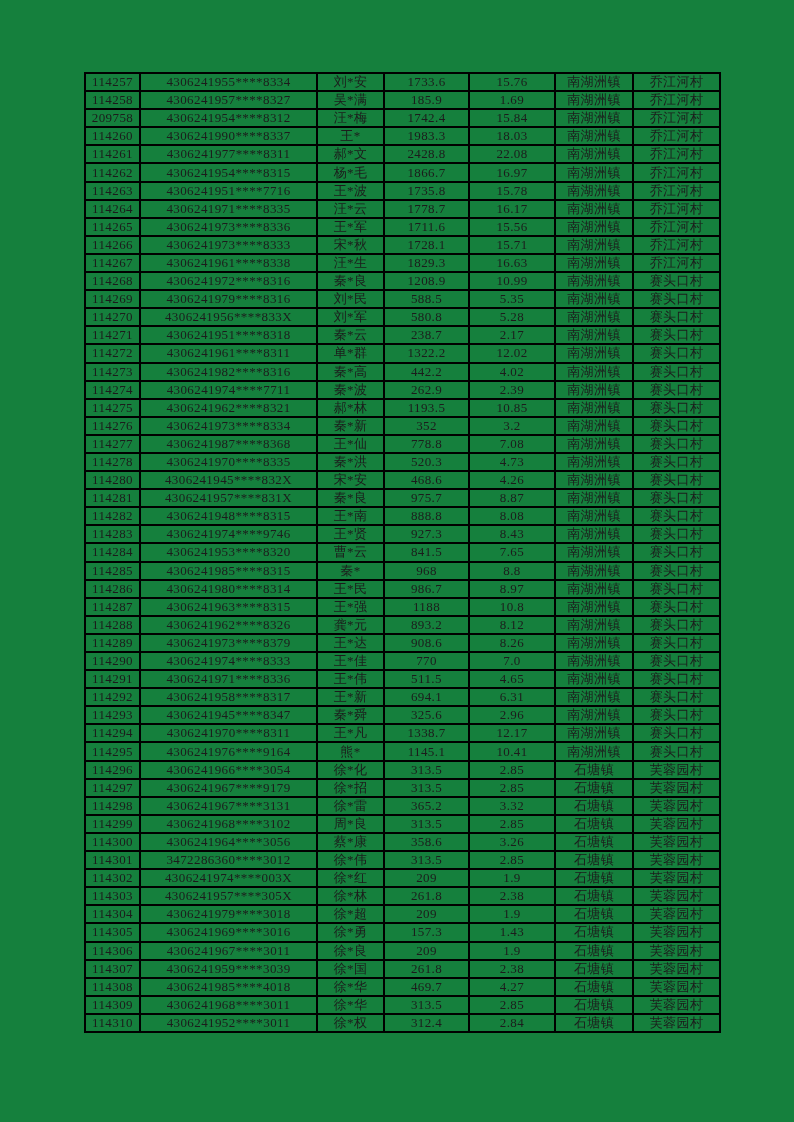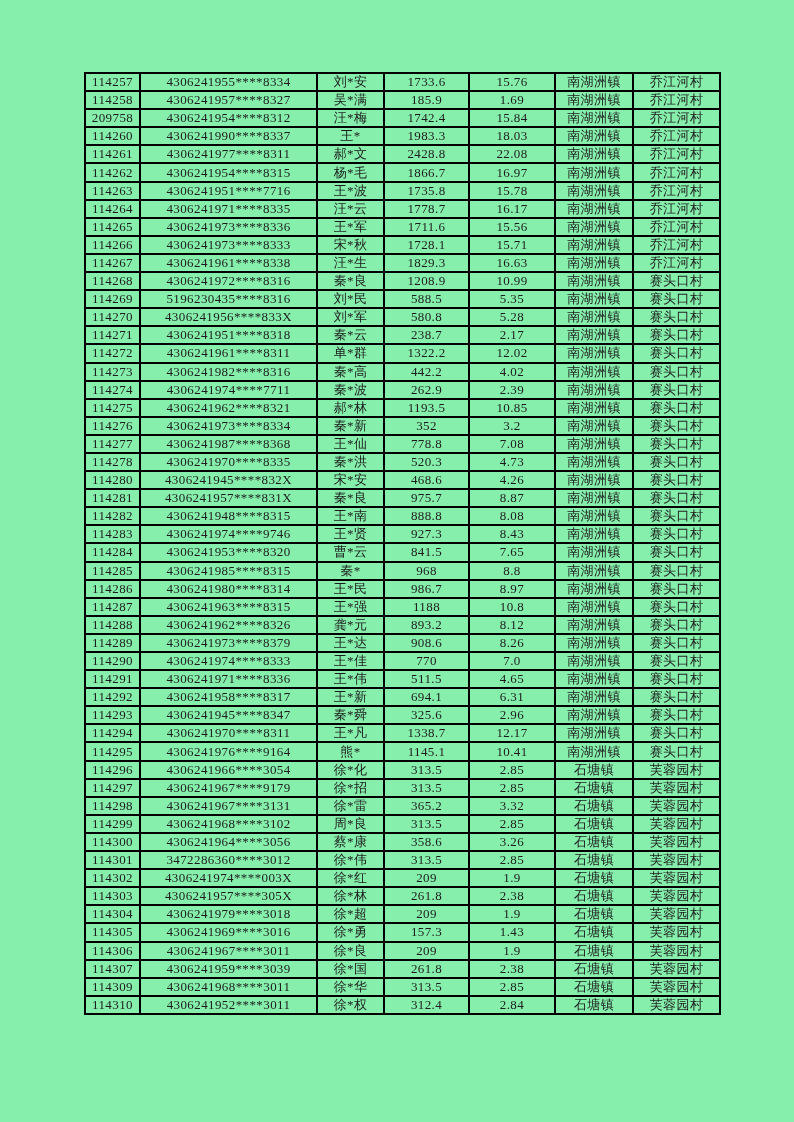--- a/index.html
+++ b/index.html
@@ -4,21 +4,21 @@
 <style>
   html, body {
     margin: 0;
     padding: 0;
     background: #ffffff;
   }
   .page {
     position: relative;
     width: 794px;
     height: 1122px;
-    background: #86efac;
+    background: #15803d;
     overflow: hidden;
     font-family: "Liberation Serif", "DejaVu Serif", serif;
   }
   table.records {
     position: absolute;
     left: 84px;
     top: 72px;
     width: 635px;
     border-collapse: collapse;
     table-layout: fixed;
@@ -162,21 +162,21 @@
     <td>114268</td>
     <td>4306241972****8316</td>
     <td>秦*良</td>
     <td>1208.9</td>
     <td>10.99</td>
     <td>南湖洲镇</td>
     <td>赛头口村</td>
   </tr>
         <tr>
     <td>114269</td>
-    <td>5196230435****8316</td>
+    <td>4306241979****8316</td>
     <td>刘*民</td>
     <td>588.5</td>
     <td>5.35</td>
     <td>南湖洲镇</td>
     <td>赛头口村</td>
   </tr>
         <tr>
     <td>114270</td>
     <td>4306241956****833X</td>
     <td>刘*军</td>
@@ -503,20 +503,29 @@
         <tr>
     <td>114307</td>
     <td>4306241959****3039</td>
     <td>徐*国</td>
     <td>261.8</td>
     <td>2.38</td>
     <td>石塘镇</td>
     <td>芙蓉园村</td>
   </tr>
         <tr>
+    <td>114308</td>
+    <td>4306241985****4018</td>
+    <td>徐*华</td>
+    <td>469.7</td>
+    <td>4.27</td>
+    <td>石塘镇</td>
+    <td>芙蓉园村</td>
+  </tr>
+        <tr>
     <td>114309</td>
     <td>4306241968****3011</td>
     <td>徐*华</td>
     <td>313.5</td>
     <td>2.85</td>
     <td>石塘镇</td>
     <td>芙蓉园村</td>
   </tr>
         <tr>
     <td>114310</td>

